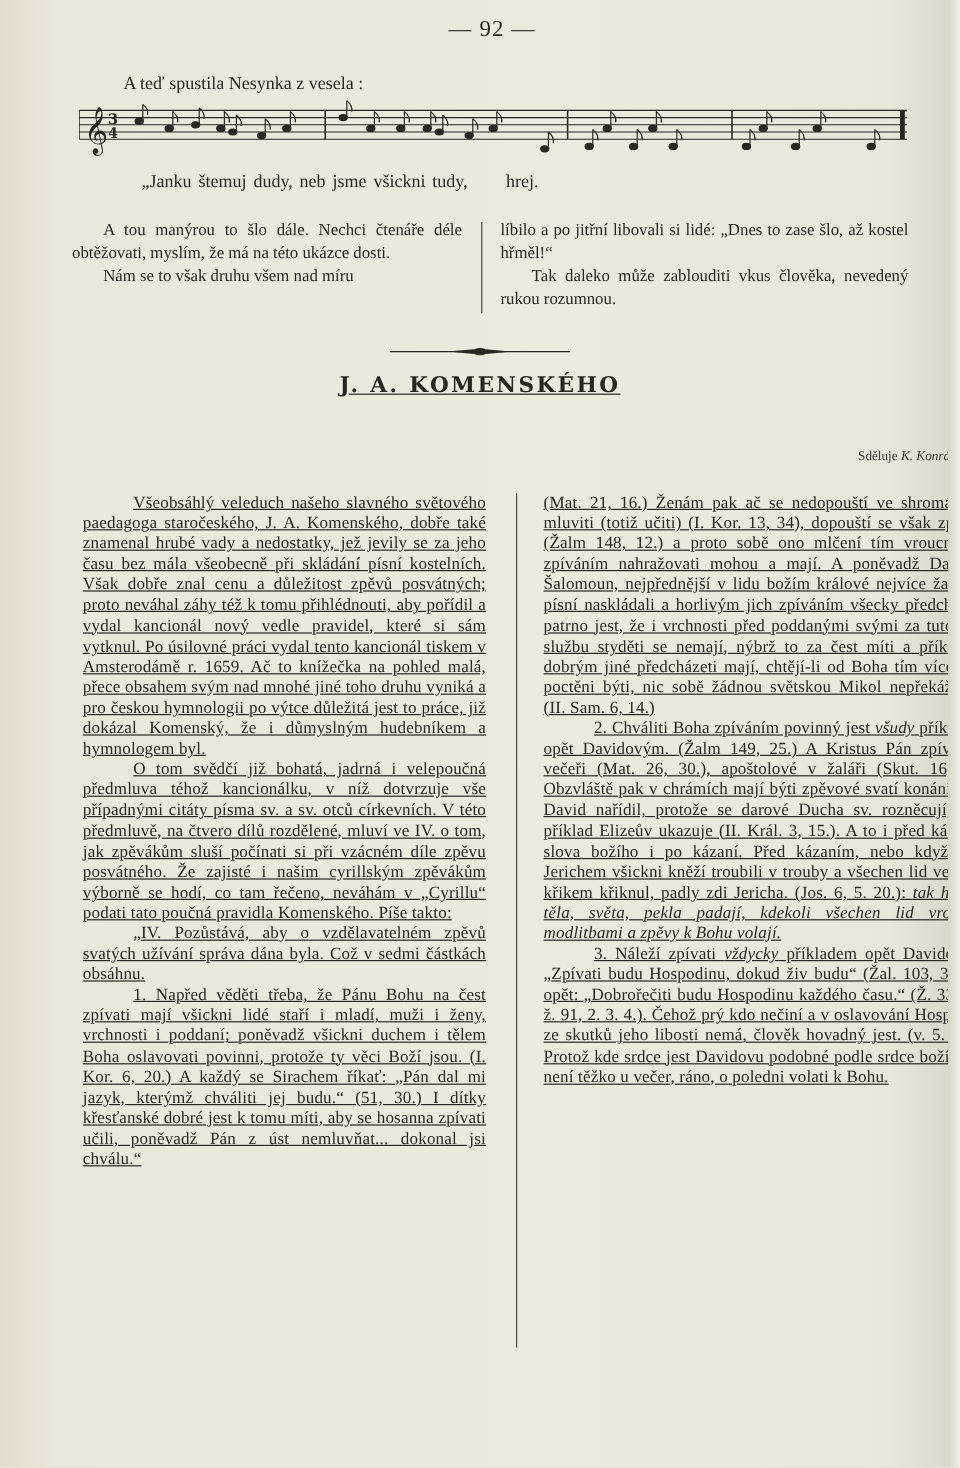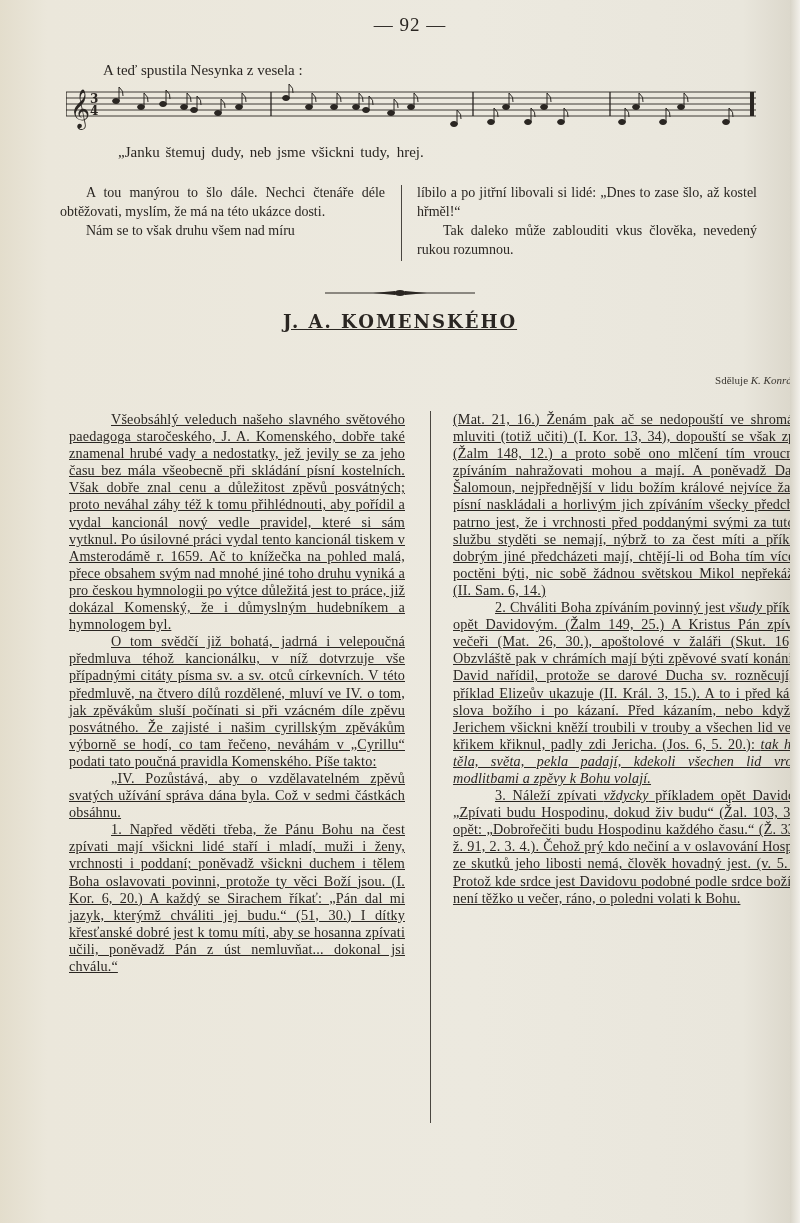--- a/index.html
+++ b/index.html
@@ -24,21 +24,21 @@
   }
   .intro-line {
     position: absolute; top: 62px; left: 103px; font-size: 15px;
   }
   .music {
     position: absolute; left: 66px; top: 80px; width: 690px; height: 70px;
   }
   .lyrics {
     position: absolute; top: 144px; left: 118px; font-size: 15px; word-spacing: 2px;
   }
-  .lyrics .last { margin-left: 7px; }
+  .lyrics .last { margin-left: 32px; }
   .cols-top {
     position: absolute; top: 183px; left: 60px; width: 700px;
     font-size: 14px; line-height: 19px;
   }
   .col { position: absolute; top: 0; text-align: justify; }
   .col p { margin: 0; }
   .col .ind { text-indent: 26px; }
   .col-l { left: 0; width: 325px; }
   .col-r { left: 357px; width: 340px; }
   .vrule { position: absolute; background: #4a4640; width: 1px; }

